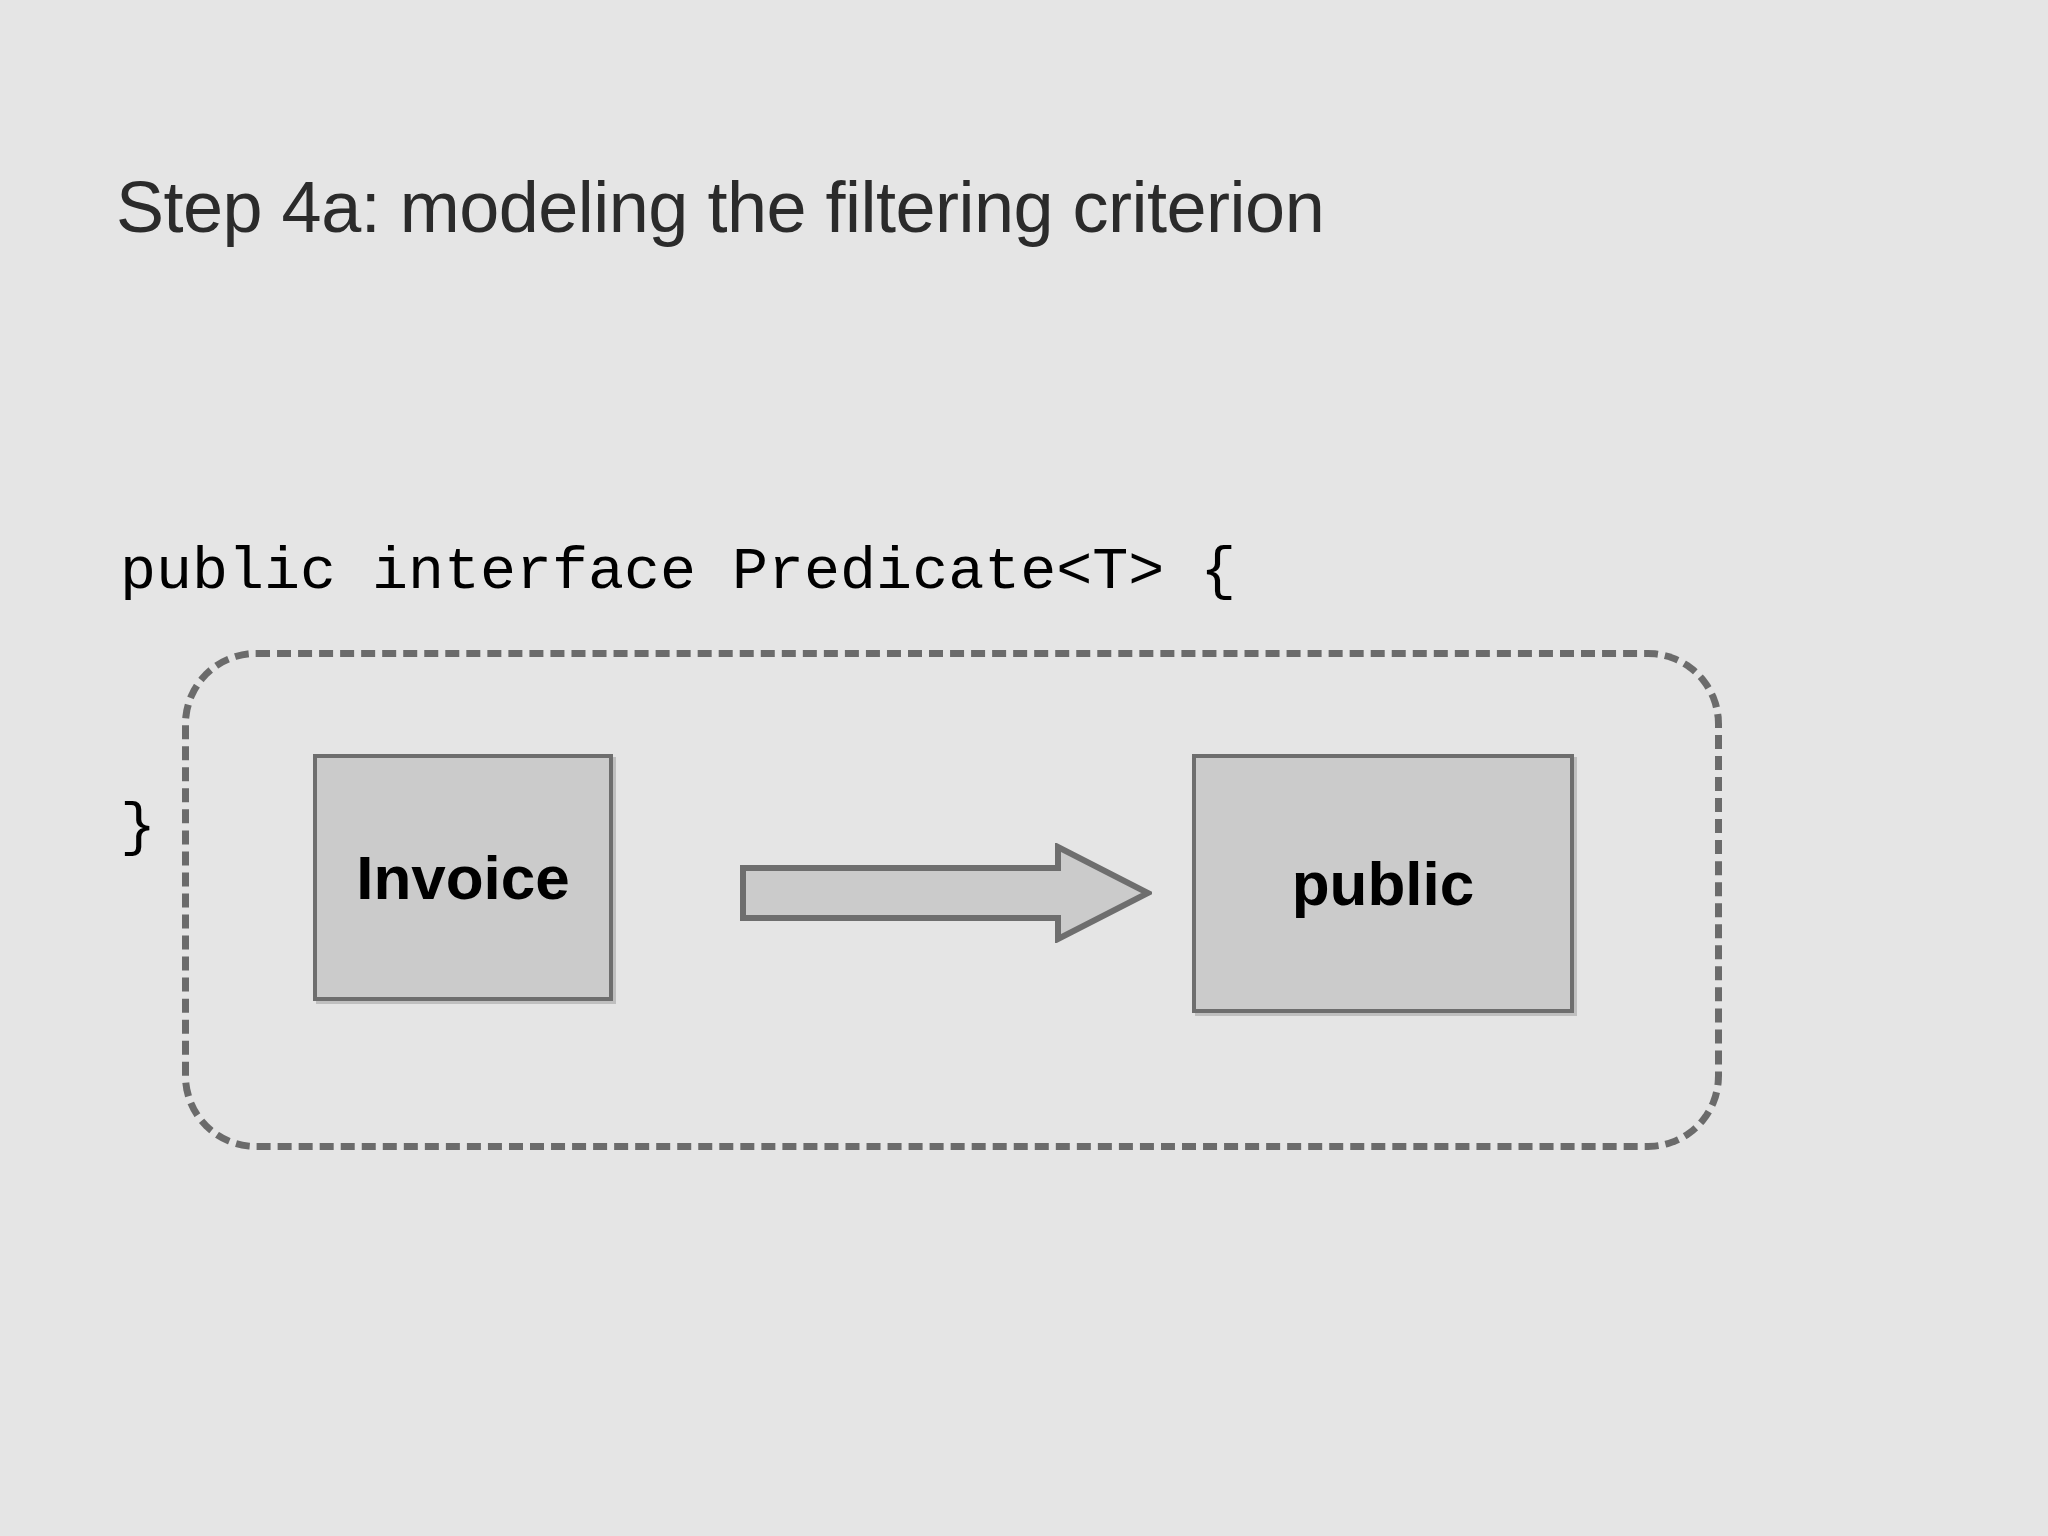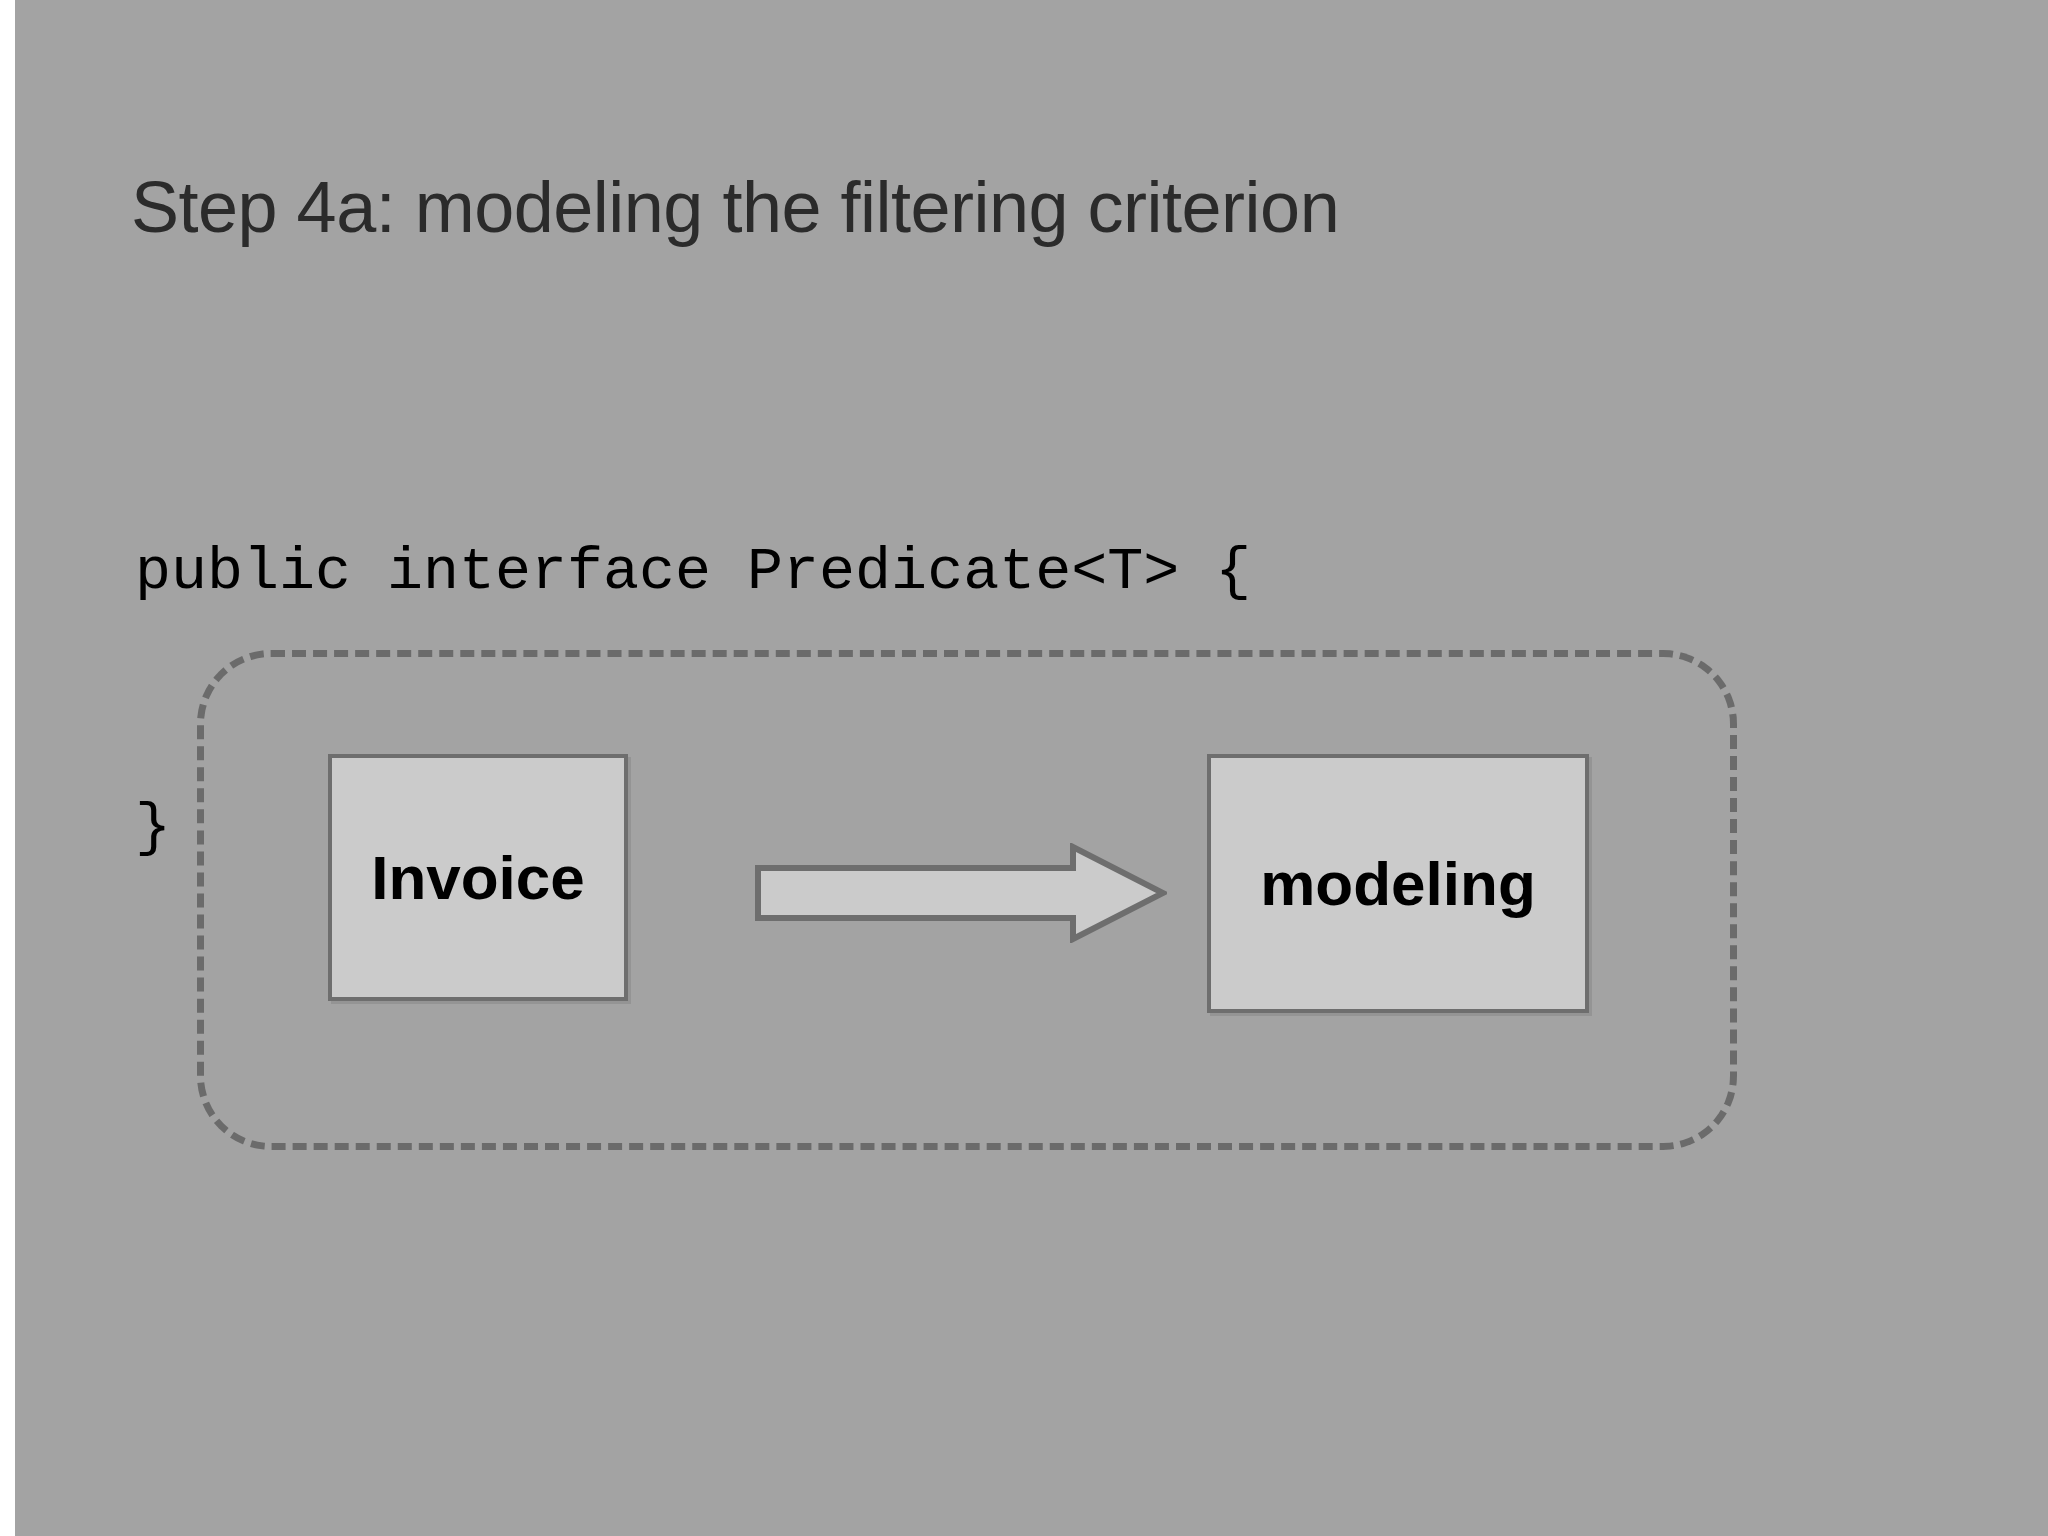--- a/index.html
+++ b/index.html
@@ -11,22 +11,21 @@
     width: 2048px;
     height: 1536px;
     position: relative;
     overflow: hidden;
     font-family: "Liberation Sans", sans-serif;
   }
 
   #slide {
     position: absolute;
     inset: 0;
-    background: #a3a3a3;
-    margin-left: 15px;
+    background: #e5e5e5;
   }
 
   
   #slide-title {
     position: absolute;
     left: 116px;
     top: 118px;
     width: 1800px;
     font-family: "Liberation Sans", sans-serif;
     font-size: 72px;
@@ -145,18 +144,18 @@
 
     <div id="box-invoice" class="type-box">
       <span class="type-box-label">Invoice</span>
     </div>
 
     <svg id="flow-arrow" viewBox="0 0 412 100" preserveAspectRatio="none">
       <polygon points="3,25 318,25 318,4 408,50 318,96 318,75 3,75" fill="#cbcbcb" stroke="#6e6e6e" stroke-width="6" stroke-linejoin="miter"></polygon>
     </svg>
 
     <div id="box-boolean" class="type-box">
-      <span class="type-box-label">modeling</span>
+      <span class="type-box-label">public</span>
     </div>
 
 
   </div>
 </div>
 
 </body></html>

